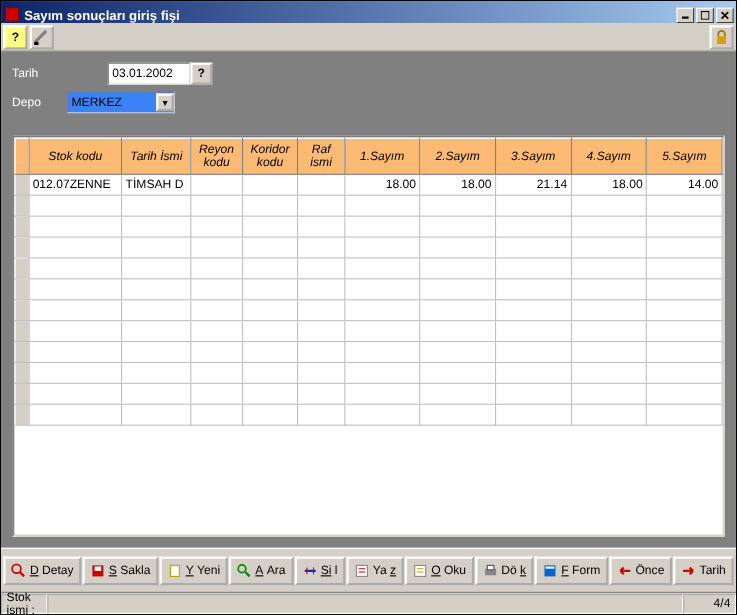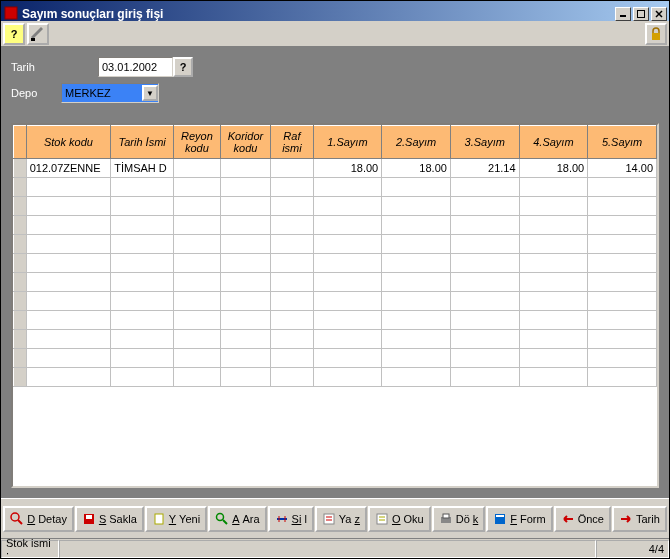--- a/index.html
+++ b/index.html
@@ -481,18 +481,18 @@
         <span class="bic">
           <svg width="14" height="10">
             <path d="M2 5 H11 M11 5 L8 2 M11 5 L8 8" fill="none" stroke="#c00" stroke-width="2"></path>
           </svg>
         </span>
         <span>Tarih</span>
       </button>
   </div>
 
   <div class="statusbar">
-    <div class="cell" style="width:58px">Stok ismi :</div>
+    <div class="cell" style="width:42px">Stok ismi :</div>
     <div class="cell" style="flex:1"></div>
-    <div class="cell" style="width:73px;justify-content:flex-end">4/4</div>
+    <div class="cell" style="width:48px;justify-content:flex-end">4/4</div>
   </div>
 
 </div>
 
 </body></html>

